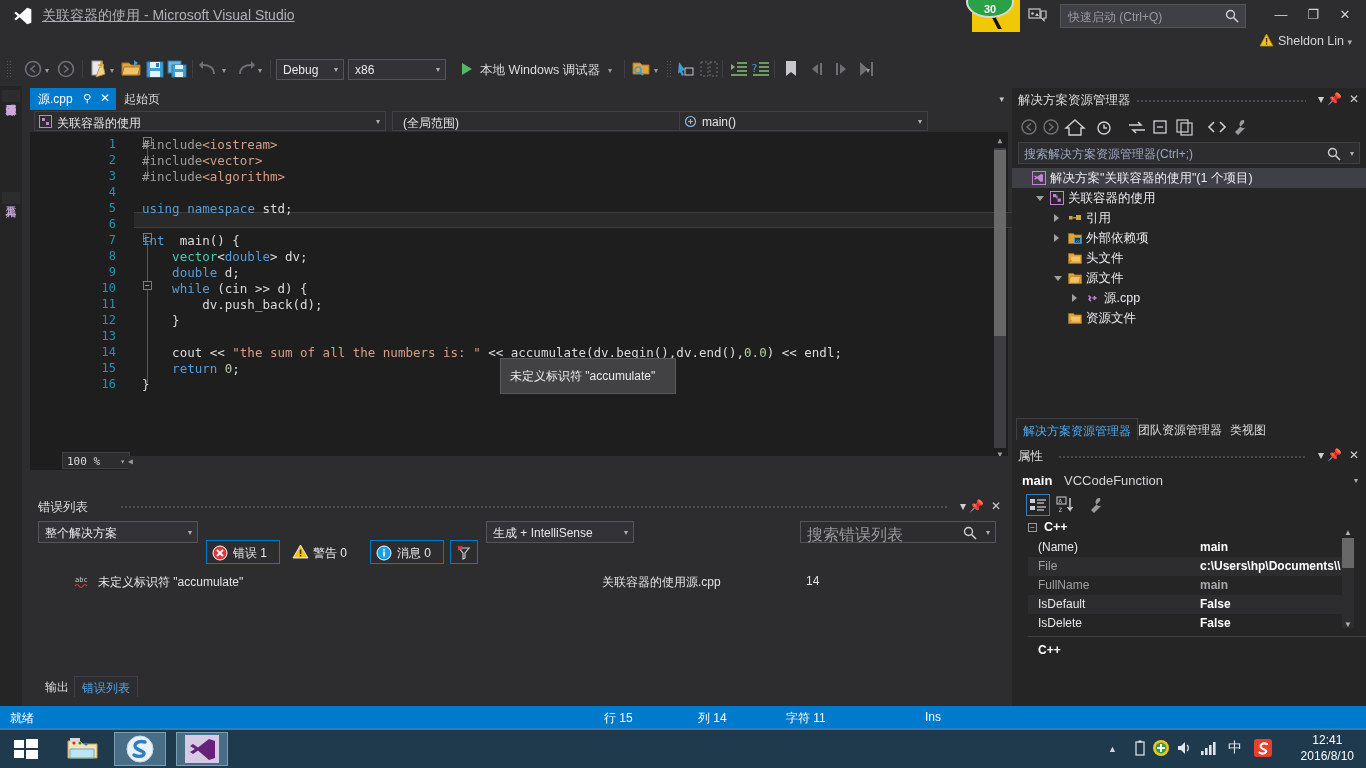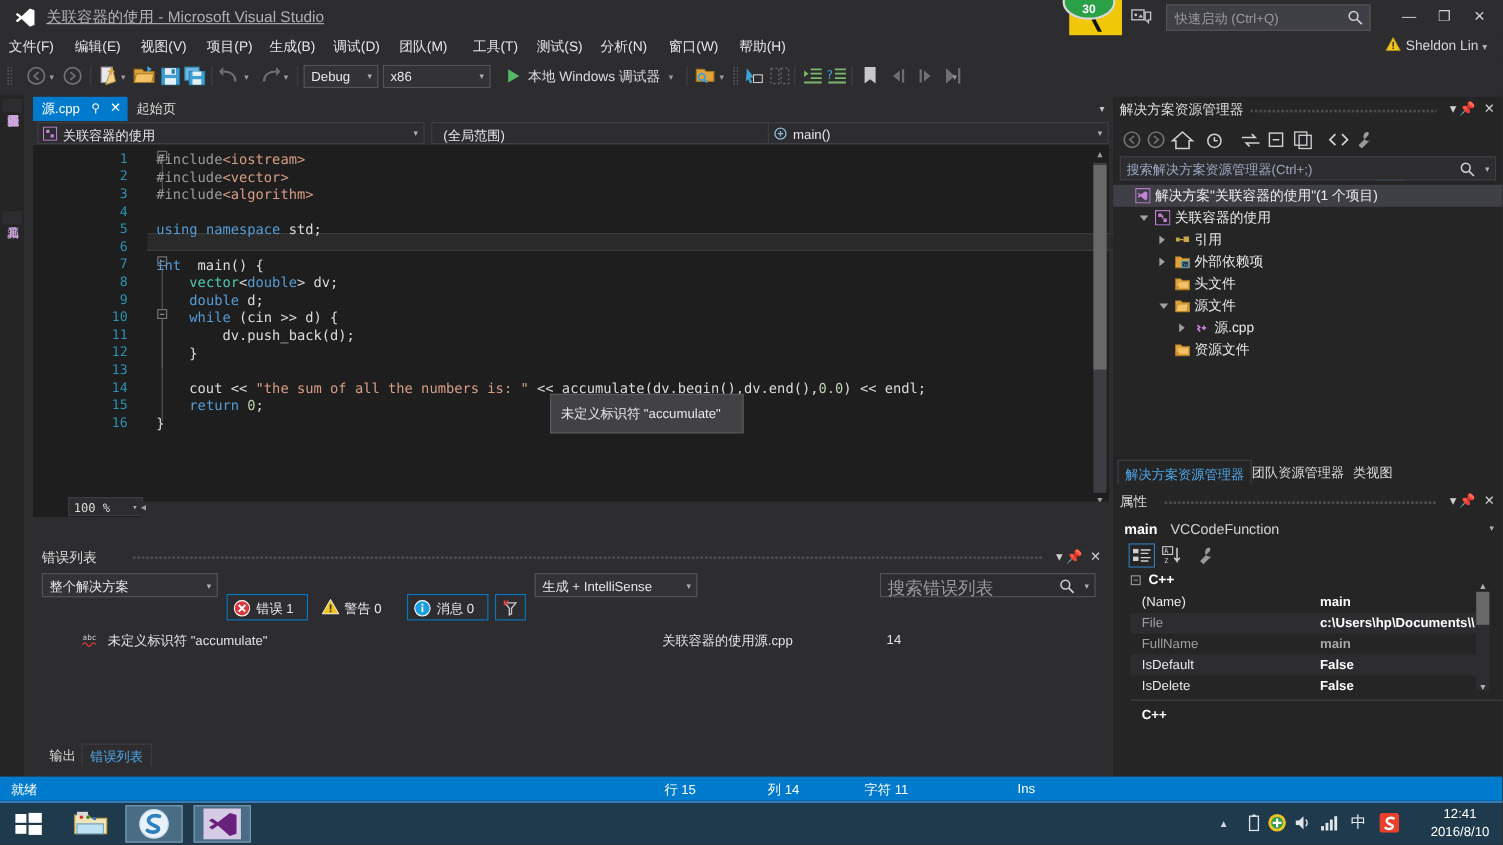--- a/index.html
+++ b/index.html
@@ -206,34 +206,20 @@
     <div class="userline">
       <svg class="warn-tri" width="15" height="14" viewBox="0 0 15 14">
         <path d="M7.5 1 L14 13 L1 13 Z" fill="#f0c420" stroke="#b08f10" stroke-width="0.8"></path>
         <rect x="6.9" y="5" width="1.3" height="4.4" fill="#3a2e00"></rect>
         <rect x="6.9" y="10.2" width="1.3" height="1.4" fill="#3a2e00"></rect>
       </svg><span>Sheldon Lin</span>
       <span style="font-size:9px;color:#b0b0b4;">▾</span>
     </div>
   </div>
 
-  <div class="menubar">
-    <div class="menu-item" style="left:8px">文件(F)</div>
-    <div class="menu-item" style="left:68px">编辑(E)</div>
-    <div class="menu-item" style="left:128px">视图(V)</div>
-    <div class="menu-item" style="left:188px">项目(P)</div>
-    <div class="menu-item" style="left:245px">生成(B)</div>
-    <div class="menu-item" style="left:303px">调试(D)</div>
-    <div class="menu-item" style="left:363px">团队(M)</div>
-    <div class="menu-item" style="left:430px">工具(T)</div>
-    <div class="menu-item" style="left:488px">测试(S)</div>
-    <div class="menu-item" style="left:546px">分析(N)</div>
-    <div class="menu-item" style="left:608px">窗口(W)</div>
-    <div class="menu-item" style="left:672px">帮助(H)</div>
-  </div>
 
   <div class="toolbar">
     <div class="tb-grip"></div>
 
     <svg class="tb-ico" style="left:22px" viewBox="0 0 22 22">
       <circle cx="11" cy="11" r="7.5" fill="none" stroke="#6f6f74" stroke-width="1.6"></circle>
       <path d="M13 7.5 L9 11 L13 14.5" fill="none" stroke="#6f6f74" stroke-width="1.6"></path>
     </svg>
     <div class="tb-caret" style="left:45px">▾</div>
     <svg class="tb-ico" style="left:55px" viewBox="0 0 22 22">
@@ -372,21 +358,21 @@
         <rect x="0.5" y="0.5" width="12" height="12" fill="none" stroke="#c182d8"></rect>
         <path d="M3 3 h3 v3 h-3 z M7 7 h3 v3 h-3 z" fill="#c182d8"></path>
       </svg>
       <div class="lbl" style="left:22px">关联容器的使用</div>
       <div class="car">▾</div>
     </div>
     <div class="navcombo" style="left:362px; width:320px;">
       <div class="lbl" style="left:10px">(全局范围)</div>
       <div class="car">▾</div>
     </div>
-    <div class="navcombo" style="left:668px; width:310px;">
+    <div class="navcombo" style="left:649px; width:249px;">
       <svg class="ic" width="13" height="13" viewBox="0 0 13 13">
         <circle cx="6.5" cy="6.5" r="5" fill="none" stroke="#8fb8d8" stroke-width="1.2"></circle>
         <path d="M4 6.5 h5 M6.5 4 v5" stroke="#8fb8d8" stroke-width="1.2"></path>
       </svg>
       <div class="lbl" style="left:22px">main()</div>
       <div class="car">▾</div>
     </div>
   </div>
 
   <div class="editor">

